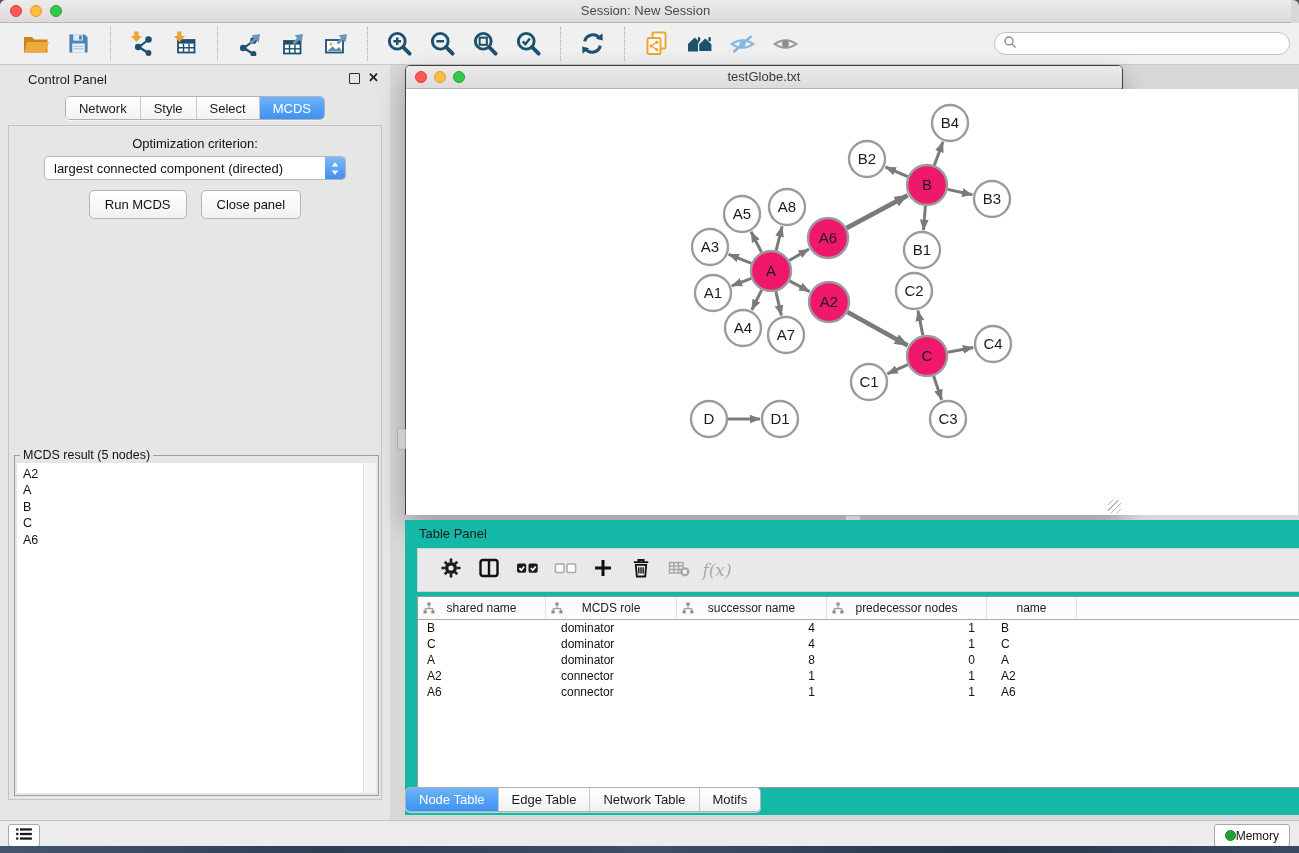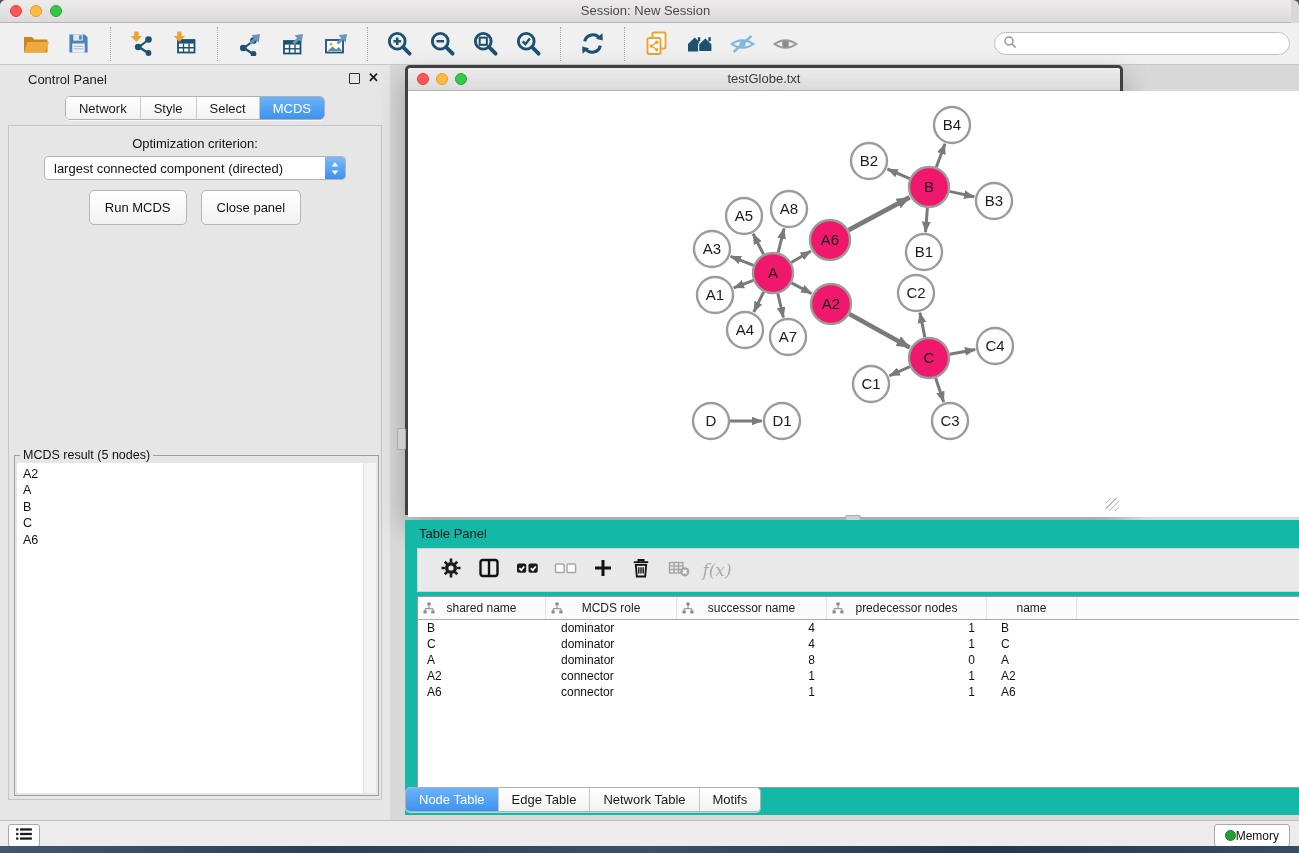--- a/index.html
+++ b/index.html
@@ -43,33 +43,33 @@
   .seg-item:first-child{border-left:none;}
   .seg-item.active{background:linear-gradient(#6CB3F8,#3D92F2);color:#fff;}
   .cp-body{position:absolute;left:8px;right:8px;top:60px;bottom:20px;border:1px solid #C5C5C5;}
   .opt-label{position:absolute;left:0;right:0;top:10px;text-align:center;font-size:13px;color:#111;}
   .dropdown{position:absolute;left:35px;right:35px;top:30px;height:24px;background:#fff;
     border:1px solid #B5B5B5;border-radius:4px;display:flex;align-items:center;box-sizing:border-box;}
   .dd-text{flex:1;font-size:13px;color:#111;padding-left:9px;white-space:nowrap;overflow:hidden;}
   .dd-step{width:20px;align-self:stretch;background:linear-gradient(#7CB9F8,#3F90F0);
     border-radius:0 3px 3px 0;display:flex;align-items:center;justify-content:center;}
   .btn-row{position:absolute;left:0;right:0;top:64px;display:flex;justify-content:center;gap:14px;}
-  .cp-btn{height:35px;padding:0 15px;font-size:13px;font-family:"Liberation Sans",sans-serif;color:#111;
+  .cp-btn{height:29px;padding:0 15px;font-size:13px;font-family:"Liberation Sans",sans-serif;color:#111;
     background:linear-gradient(#FFFFFF,#F1F1F1);border:1px solid #B5B5B5;border-radius:5px;cursor:default;}
   .mcds-box{position:absolute;left:5px;right:2px;top:329px;bottom:3px;border:1px solid #9E9E9E;}
   .mcds-legend{position:absolute;top:-8px;left:5px;background:#E7E6E6;padding:0 3px;font-size:12.5px;color:#111;}
   .mcds-list{position:absolute;left:2px;right:14px;top:7px;bottom:2px;background:#fff;overflow:hidden;}
   .mcds-item{font-size:12.5px;color:#111;line-height:16.4px;padding-left:6px;}
   .mcds-list .mcds-item:first-child{padding-top:3px;}
   .mcds-scroll{position:absolute;right:2px;top:7px;bottom:2px;width:12px;background:#F4F4F4;
     border-left:1px solid #E2E2E2;}
 
   
   .net-window{position:absolute;left:405px;top:65px;width:718px;height:450px;background:#fff;
-    border:3px solid #404040;border-radius:5px 5px 0 0;box-sizing:border-box;
+    border:1px solid #404040;border-radius:5px 5px 0 0;box-sizing:border-box;
     box-shadow:0 12px 28px rgba(0,0,0,.28);}
   .net-titlebar{position:absolute;left:0;top:0;right:0;height:22px;border-radius:4px 4px 0 0;
     background:linear-gradient(#EDEBEB,#DCDADA);border-bottom:1px solid #B3B3B3;}
   .net-titlebar .tl{top:5px;}
   .net-titlebar .tl.red{left:9px;} .net-titlebar .tl.yellow{left:28px;} .net-titlebar .tl.green{left:47px;}
   .net-title-text{position:absolute;left:0;right:0;top:3px;text-align:center;font-size:13px;color:#3a3a3a;}
   .net-canvas{position:absolute;left:0;top:23px;width:892px;height:426px;background:#fff;overflow:hidden;}
   .grip{position:absolute;right:1px;bottom:1px;width:13px;height:13px;
     background:repeating-linear-gradient(135deg,transparent 0 3px,#B9B9B9 3px 4px);}
 

